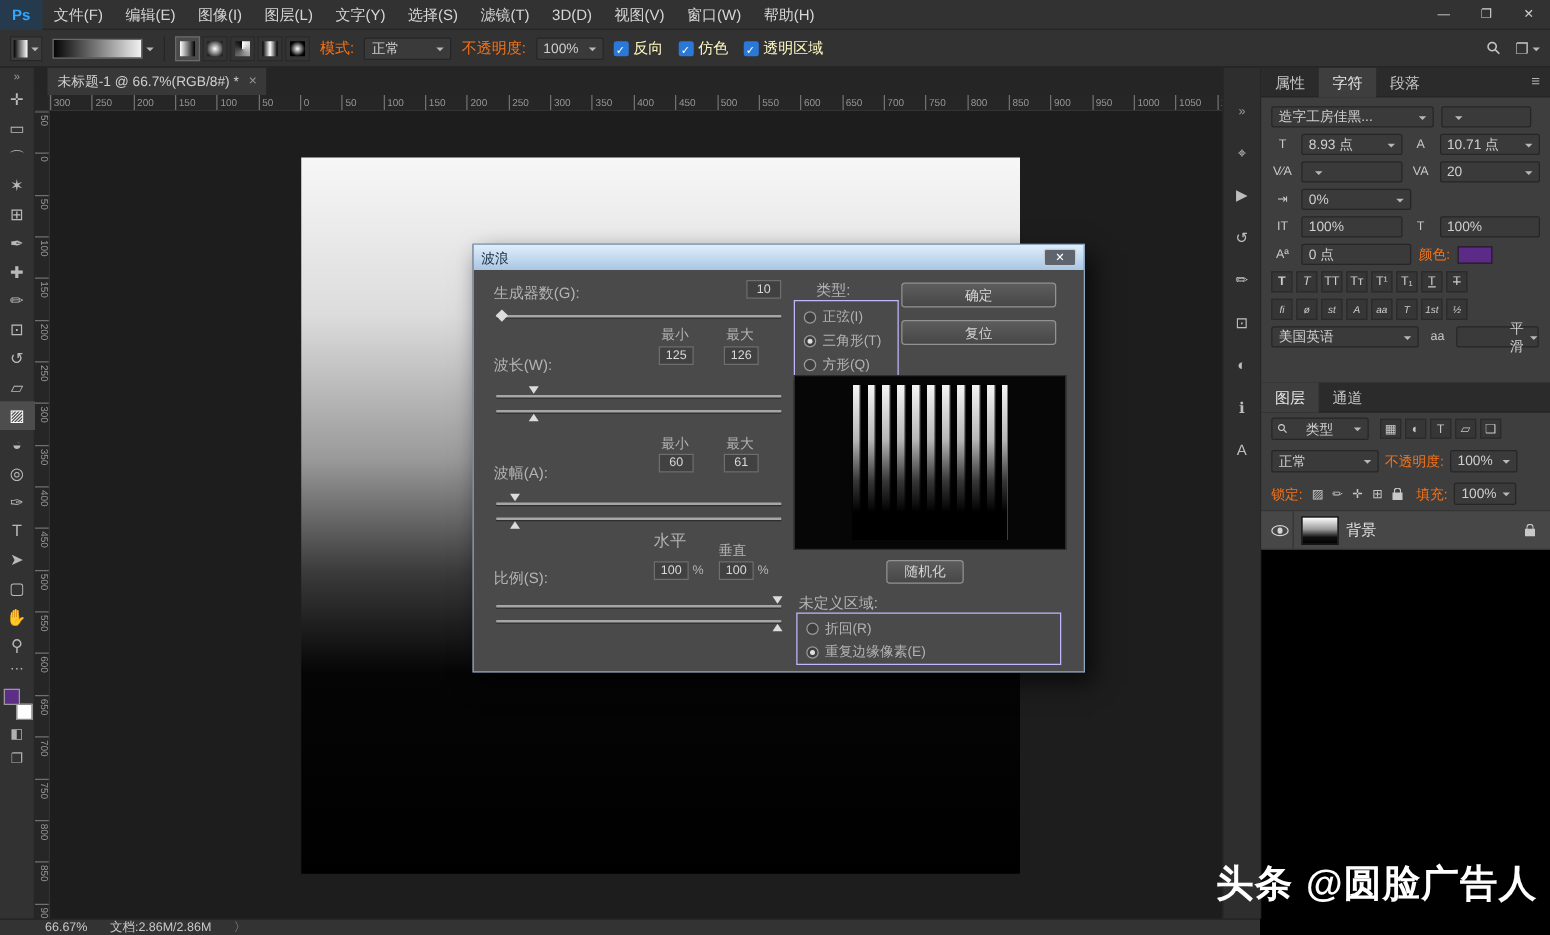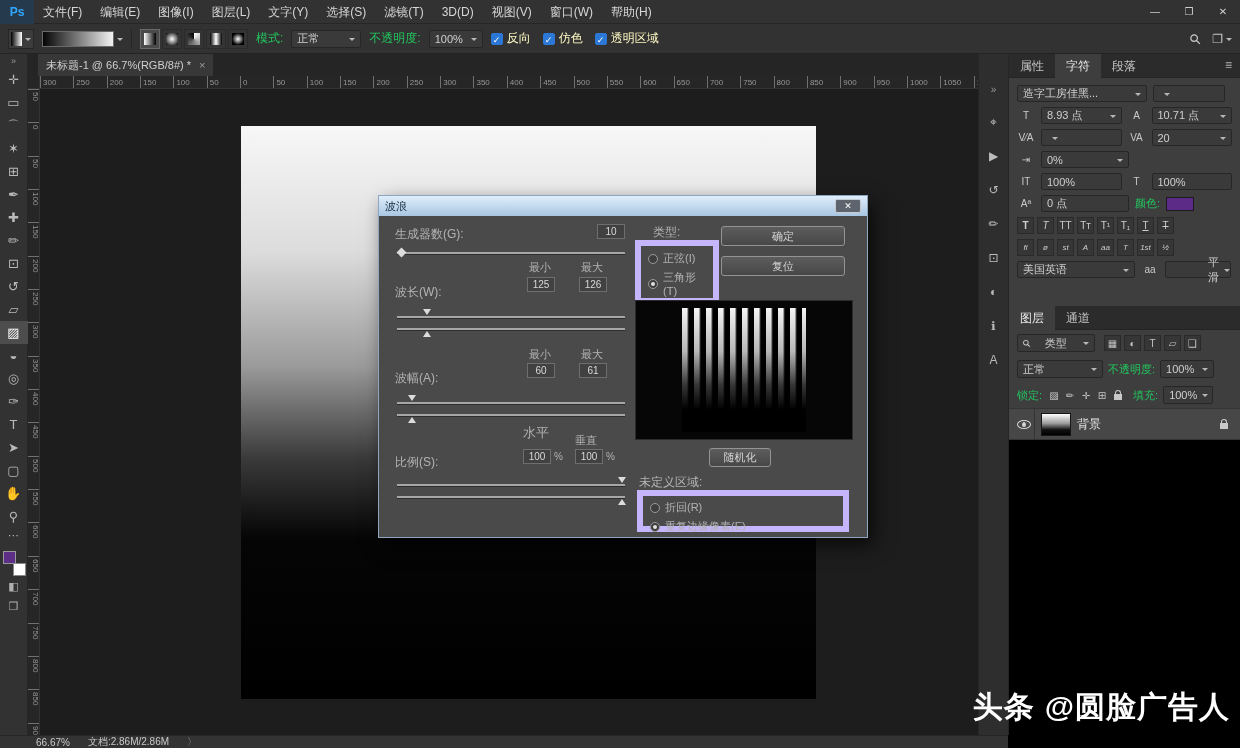--- a/index.html
+++ b/index.html
@@ -97,21 +97,21 @@
   .cstyle-row{display:flex;gap:3px;}
   .cstyle{width:17px;height:17px;background:#363636;border:1px solid #2a2a2a;color:#cdcdcd;font-size:10px;
     display:flex;align-items:center;justify-content:center;}
   .cstyle-row .cstyle:nth-of-type(1){font-weight:bold;}
   .cstyle-row .cstyle:nth-of-type(2){font-style:italic;}
   .cstyle-row .cstyle:nth-of-type(7){text-decoration:underline;}
   .cstyle-row .cstyle:nth-of-type(8){text-decoration:line-through;}
   .otbtn{width:17px;height:17px;background:#363636;border:1px solid #2a2a2a;color:#cdcdcd;font-size:8px;
     display:flex;align-items:center;justify-content:center;font-style:italic;}
   #char-color{width:28px;height:14px;border:1px solid #1c1c1c;}
-  .lbl{color:#22c55e;font-size:11px;}
+  .lbl{color:#f97316;font-size:11px;}
 
   #layers-panel{background:#3e3e3e;display:flex;flex-direction:column;}
   .lrow{display:flex;align-items:center;gap:5px;padding:4px 8px;}
   .licon{width:17px;height:16px;display:flex;align-items:center;justify-content:center;
     background:#363636;border:1px solid #2a2a2a;color:#c5c5c5;font-size:10px;}
   .lockicon{width:14px;height:14px;display:flex;align-items:center;justify-content:center;color:#c5c5c5;font-size:10px;}
   #layer-row{display:flex;align-items:center;gap:6px;height:32px;background:#474747;border-top:1px solid #343434;
     border-bottom:1px solid #343434;padding:0 4px;}
   #eye-box{width:22px;height:32px;display:flex;align-items:center;justify-content:center;border-right:1px solid #343434;}
   .eye{width:14px;height:9px;border:1px solid #d5d5d5;border-radius:50%;position:relative;}
@@ -141,21 +141,21 @@
   #dlg-body .abs{position:absolute;}
   .dbox{background:#414141;border:1px solid #6e6e6e;color:#d8d8d8;font-size:10px;height:15px;
     display:flex;align-items:center;justify-content:center;}
   .track{height:2px;background:#a6a6a6;box-shadow:0 1px 0 #2e2e2e;position:absolute;}
   .th-down{position:absolute;top:-7px;width:0;height:0;border:4px solid transparent;border-top:6px solid #dcdcdc;}
   .th-up{position:absolute;top:-1px;width:0;height:0;border:4px solid transparent;border-bottom:6px solid #dcdcdc;}
   .th-diamond{position:absolute;top:-3px;width:7px;height:7px;background:#dcdcdc;transform:rotate(45deg);}
   .radio{display:flex;align-items:center;gap:5px;font-size:11px;color:#b3b3b3;}
   .rb{width:10px;height:10px;border-radius:50%;border:1px solid #9a9a9a;background:#3e3e3e;position:relative;flex:none;}
   .radio.on .rb::after{content:"";position:absolute;inset:2px;border-radius:50%;background:#e0e0e0;}
-  .groupbox{border:6px solid #c4b5fd;position:absolute;}
+  .groupbox{border:1px solid #c4b5fd;position:absolute;}
   .dlg-btn{position:absolute;background:linear-gradient(180deg,#5d5d5d,#474747);border:1px solid #939393;
     border-radius:3px;color:#d6d6d6;font-size:11px;display:flex;align-items:center;justify-content:center;}
   #preview{position:absolute;background:#060606;border:1px solid #2c2c2c;}
   #stripes{position:absolute;left:46px;top:7px;width:124px;height:124px;
     background:repeating-linear-gradient(90deg,#f4f4f4 0 5px,#555 6px,#000 7px 12px);}
   #stripes-fade{position:absolute;inset:0;
     background:linear-gradient(180deg,rgba(0,0,0,0) 0%,rgba(0,0,0,.25) 35%,rgba(0,0,0,.78) 62%,#000 82%);}
 
   
   #watermark{position:absolute;right:10px;bottom:20px;z-index:60;color:#fff;font-size:30px;font-weight:bold;

